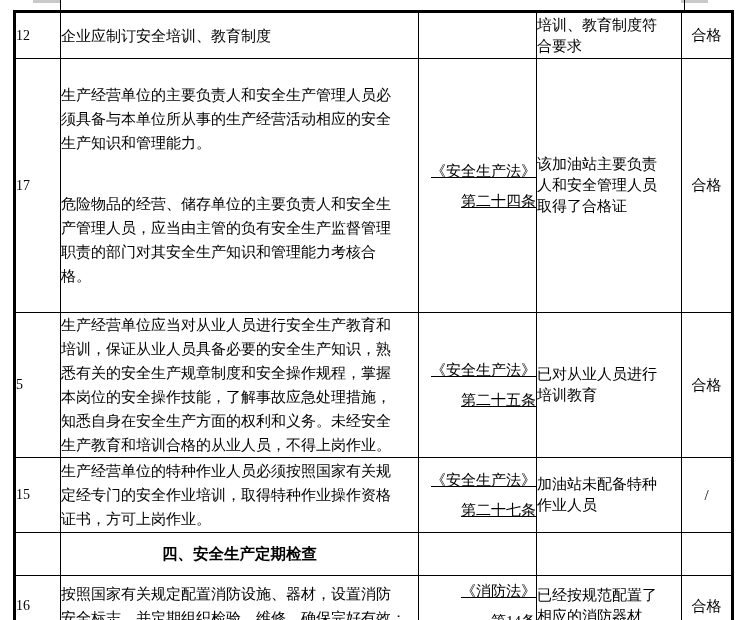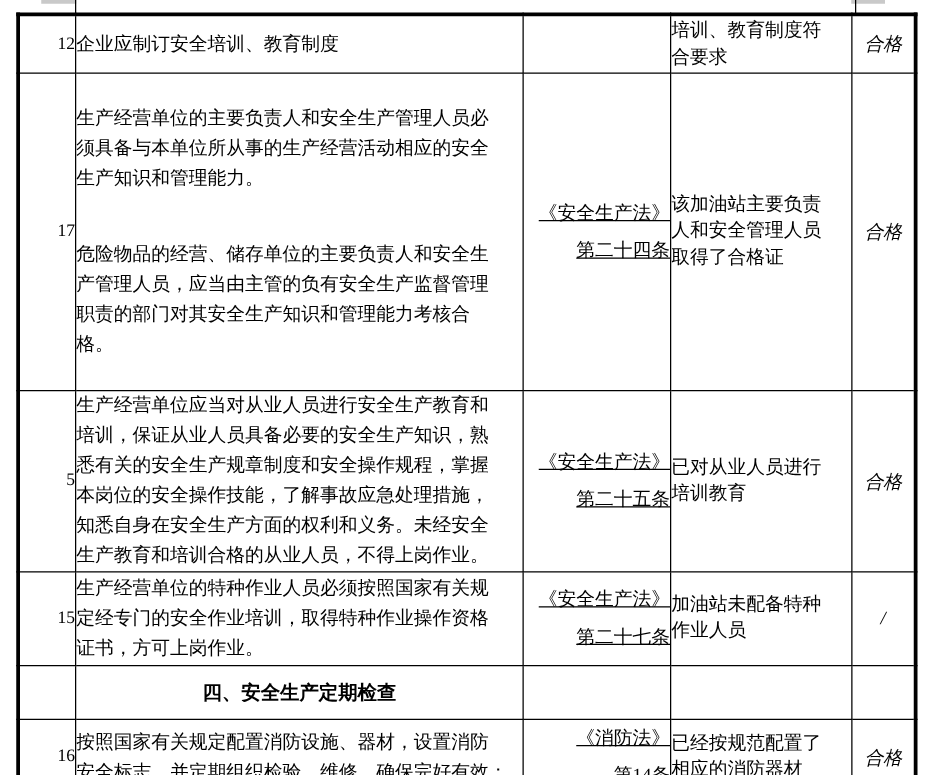--- a/index.html
+++ b/index.html
@@ -21,21 +21,21 @@
     border-collapse: collapse;
     border: 3px solid #000000;
   }
   table.inspection td {
     border: 1px solid #000000;
     vertical-align: middle;
     padding: 0;
     overflow: hidden;
   }
   td.no {
-    text-align: right;
+    text-align: left;
     font-size: 14px;
   }
   td.desc {
     font-size: 15px;
     line-height: 24px;
     padding: 2px 0 2px 8px;
     white-space: pre-line;
     word-break: keep-all;
     text-align: left;
   }
@@ -61,21 +61,20 @@
     line-height: 21px;
     padding-left: 8px;
     white-space: pre-line;
     word-break: keep-all;
     text-align: left;
     margin-left: 39px;
   }
   td.result {
     text-align: center;
     font-size: 15px;
-    font-style: italic;
   }
   
   .marker {
     position: absolute;
     height: 3px;
     background: #c9c9c9;
     top: 0;
   }
   .marker-left  { left: 33px;  width: 28px; }
   .marker-right { left: 681px; width: 27px; }

